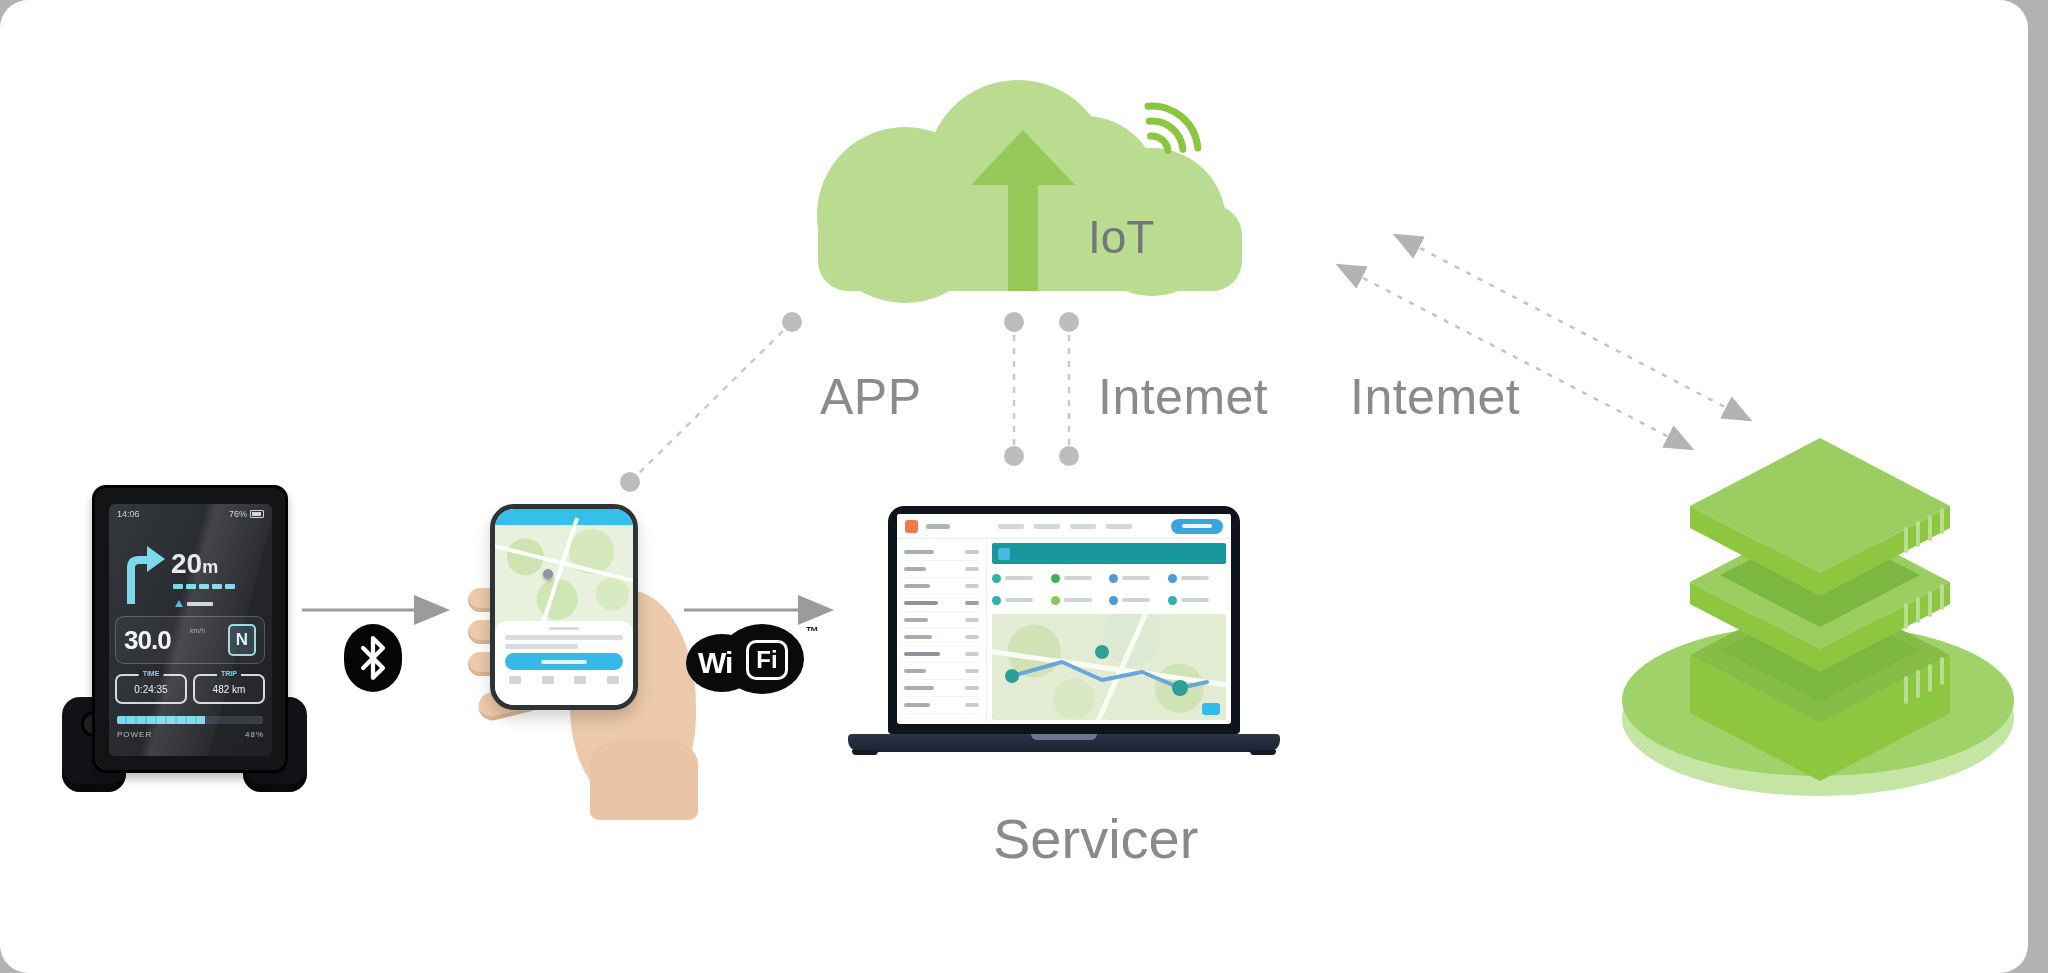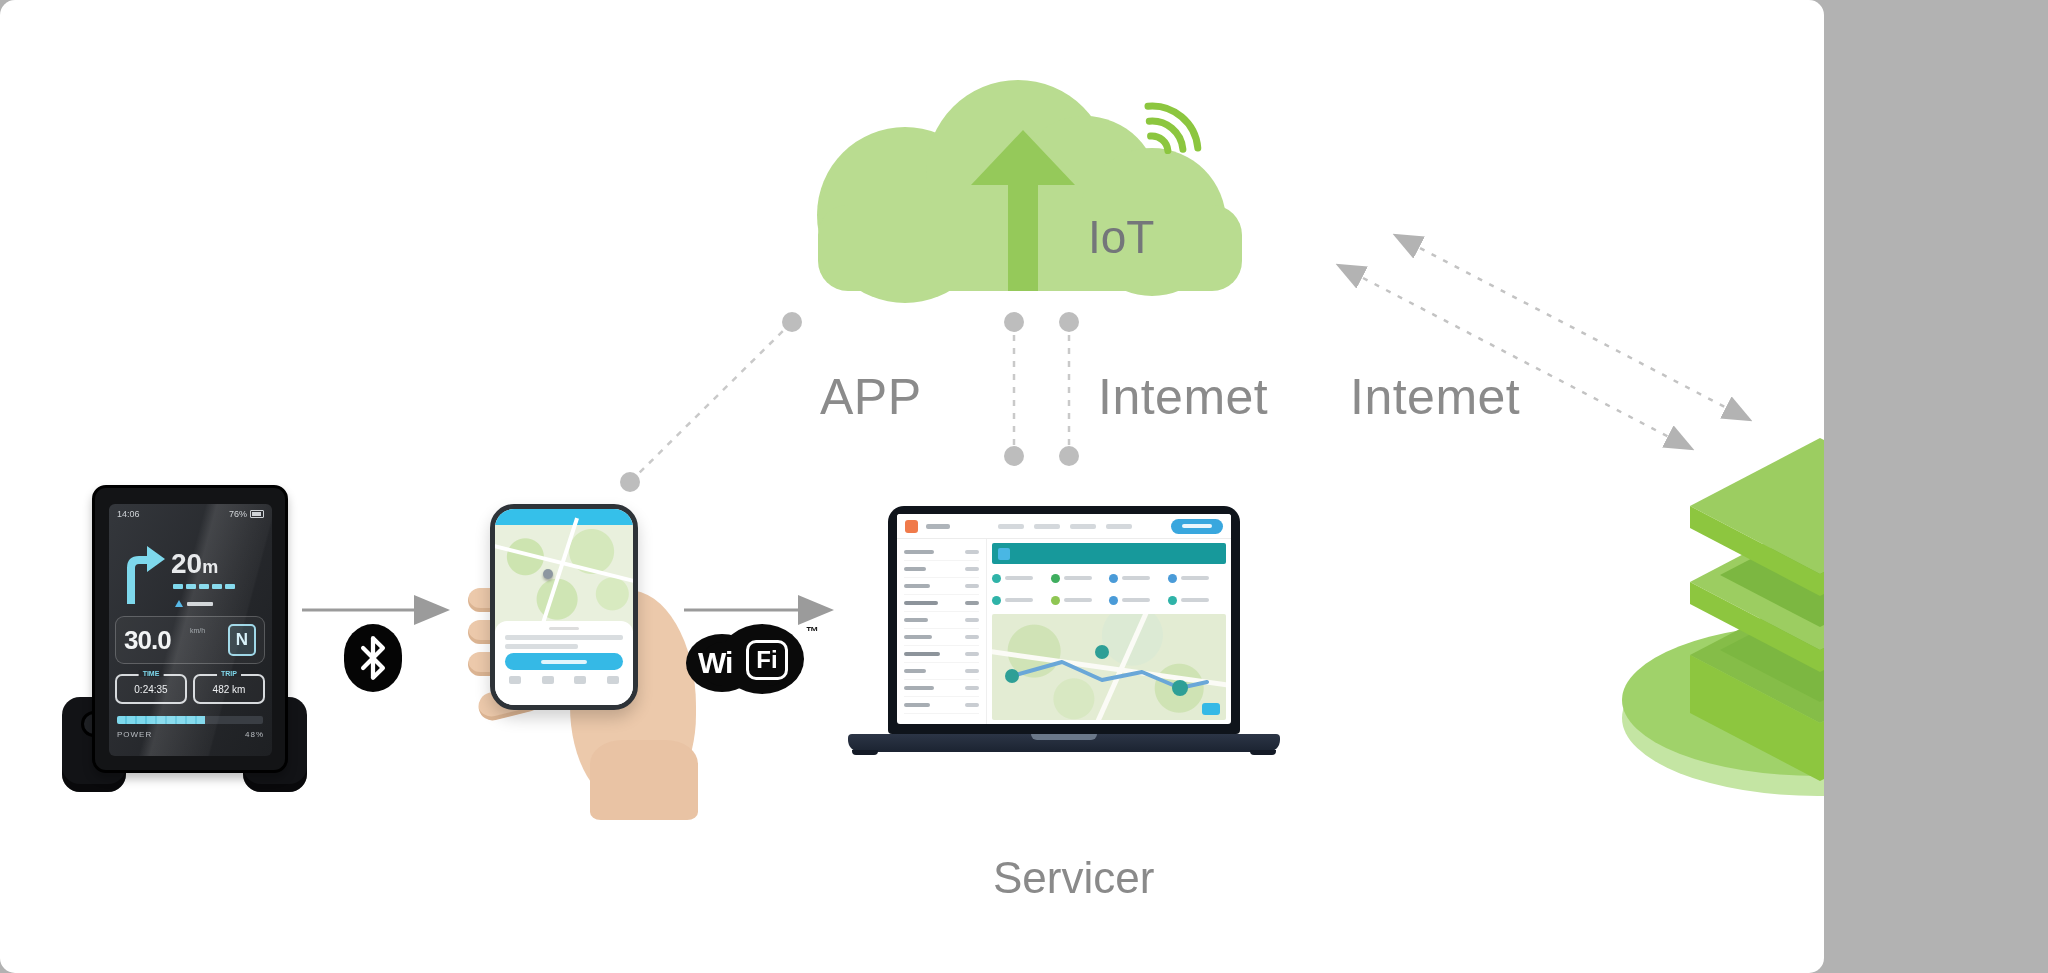--- a/index.html
+++ b/index.html
@@ -1,23 +1,23 @@
 <!DOCTYPE html>
 <html><head>
 <meta charset="utf-8">
 <style>
   html,body{margin:0;padding:0;background:#b2b2b2;}
   *{box-sizing:border-box;}
-  .canvas{position:relative;width:1824px;height:973px;background:#ffffff;border-radius:15px;overflow:hidden;font-family:"Liberation Sans",sans-serif;}
+  .canvas{position:relative;width:2028px;height:973px;background:#ffffff;border-radius:28px;overflow:hidden;font-family:"Liberation Sans",sans-serif;}
   .abs{position:absolute;}
   svg{display:block;}
   
   .diagram-label{position:absolute;color:#8b8b8b;font-size:50px;letter-spacing:0.5px;}
   .iot-label{position:absolute;color:#74767a;font-size:46px;}
-  .caption{position:absolute;color:#8a8a8a;font-size:44px;margin-top:47px;}
+  .caption{position:absolute;color:#8a8a8a;font-size:56px;}
   
   .bike{position:absolute;left:62px;top:485px;width:245px;height:307px;}
   .clamp{position:absolute;width:64px;height:95px;background:#121316;border-radius:18px;top:212px;box-shadow:inset 0 -8px 0 rgba(0,0,0,.5);}
   .clamp .bolt{position:absolute;left:50%;top:14px;transform:translateX(-50%);width:26px;height:26px;border-radius:50%;background:#1f2125;border:3px solid #000;}
   .bike-body{position:absolute;left:30px;top:0;width:196px;height:288px;background:#131416;border:3px solid #000;border-radius:14px;box-shadow:0 6px 10px rgba(0,0,0,.25);}
   .bike-screen{position:absolute;left:14px;top:16px;width:163px;height:252px;border-radius:6px;overflow:hidden;
     background:linear-gradient(115deg,#34373c 0%,#26282c 55%,#1e2023 100%);}
   .glass{position:absolute;inset:0;background:linear-gradient(105deg,transparent 42%,rgba(255,255,255,.12) 47%,rgba(255,255,255,.03) 72%,transparent 73%);pointer-events:none;}
   .scr-top{position:absolute;left:8px;right:8px;top:5px;display:flex;justify-content:space-between;align-items:center;color:#ced2d6;font-size:9px;}
   .batt{display:inline-block;width:14px;height:8px;border:1px solid #ced2d6;border-radius:1px;margin-left:3px;position:relative;}

